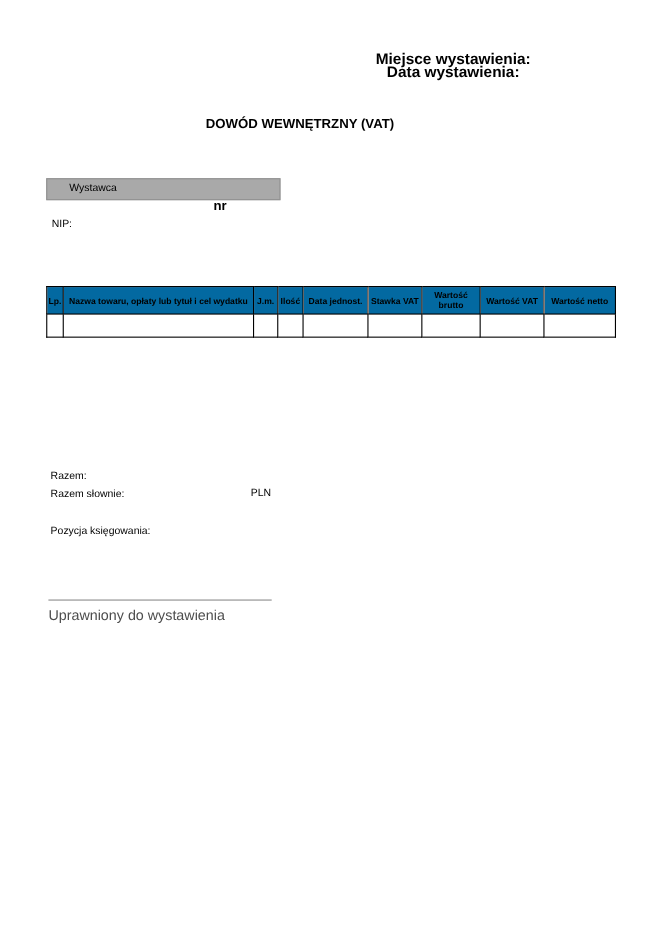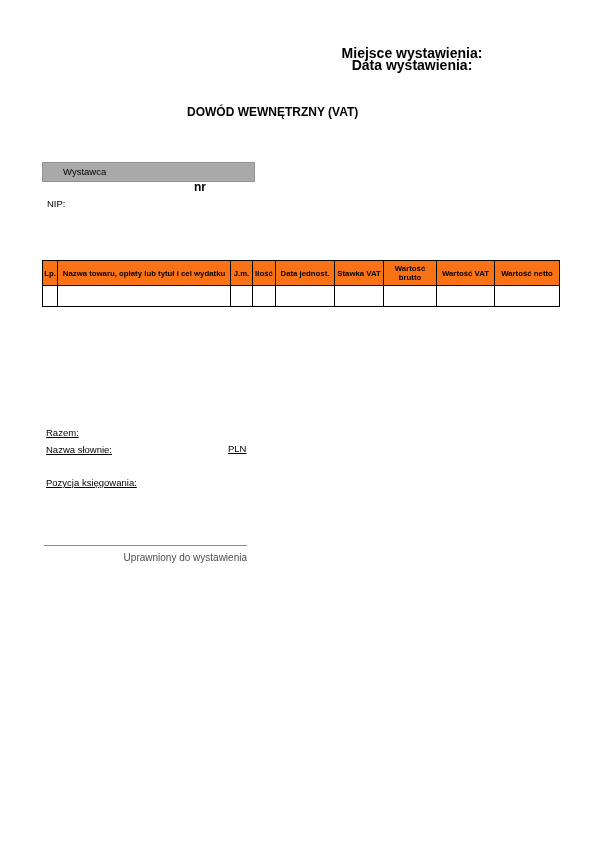--- a/index.html
+++ b/index.html
@@ -49,48 +49,48 @@
   table.items {
     border-collapse: collapse;
     table-layout: fixed;
     width: 517px;
   }
   table.items th, table.items td {
     border: 1px solid #000;
     overflow: hidden;
   }
   table.items th {
-    background: #f97316;
+    background: #0369a1;
     font-size: 7.8px; font-weight: bold;
     line-height: 9px;
     text-align: center; vertical-align: middle;
     height: 25px; padding: 1px 1px;
   }
   table.items td {
     height: 21px;
     background: #ffffff;
     font-size: 8px; padding: 1px 2px;
   }
 
   
-  .totals-label { font-size: 9.5px; text-decoration: underline; }
+  .totals-label { font-size: 9.5px; }
   .razem { left: 46px; top: 427px; }
   .pln { left: 228px; top: 427px; margin-top: 16px; }
   .razem-slownie { left: 46px; top: 444px; }
   .pozycja { left: 46px; top: 477px; }
 
   
   .sig-line {
     left: 44px; top: 545px; width: 203px; height: 0;
     border-top: 1px solid #8c8c8c;
   }
   .sig-caption {
     left: 44px; top: 552px; width: 203px;
-    text-align: right;
-    font-size: 10px; color: #4d4d4d;
+    text-align: left;
+    font-size: 13px; color: #4d4d4d;
   }
 </style>
 </head>
 <body>
 
 <div class="abs issue-block">
   <div>Miejsce wystawienia:</div>
   <div>Data wystawienia:</div>
 </div>
 
@@ -137,17 +137,17 @@
         <td></td>
         <td></td>
         <td></td>
       </tr>
     </tbody>
   </table>
 </div>
 
 <div class="abs totals-label razem">Razem:</div>
 <div class="abs totals-label pln">PLN</div>
-<div class="abs totals-label razem-slownie">Nazwa słownie:</div>
+<div class="abs totals-label razem-slownie">Razem słownie:</div>
 <div class="abs totals-label pozycja">Pozycja księgowania:</div>
 
 <div class="abs sig-line"></div>
 <div class="abs sig-caption">Uprawniony do wystawienia</div>
 
 </body></html>

